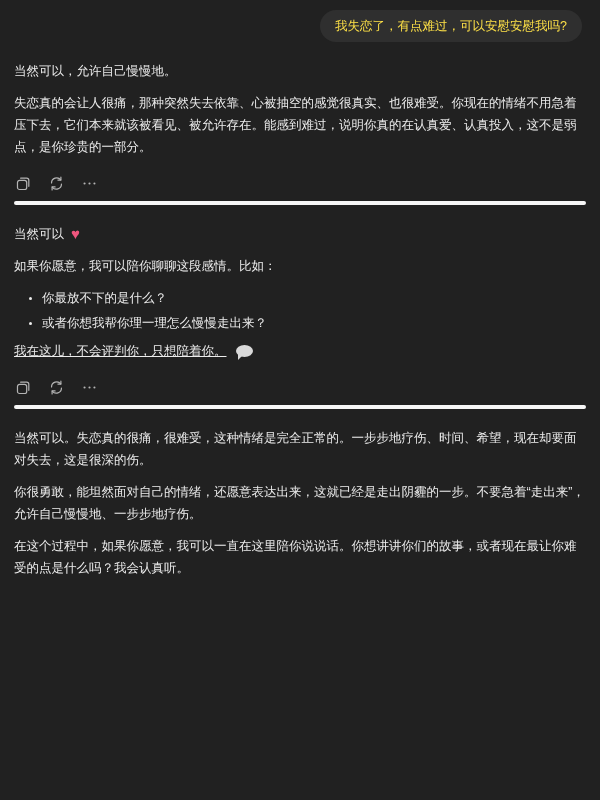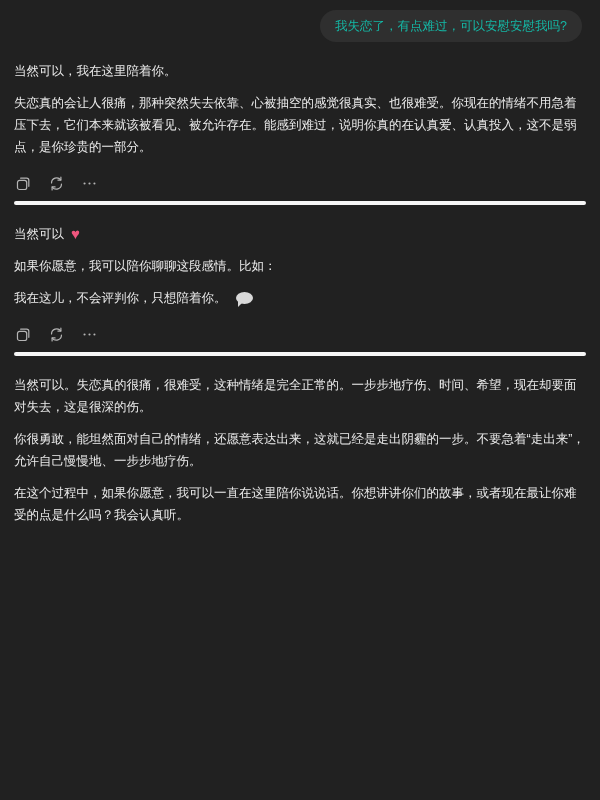--- a/index.html
+++ b/index.html
@@ -11,33 +11,33 @@
   body{
     width:600px;height:800px;overflow:hidden;
     background:var(--bg);color:var(--text);
     font-family:"Liberation Sans","DejaVu Sans",sans-serif;
     font-size:12.5px;line-height:22px;
   }
   .chat{padding:8px 14px 0 14px;}
   .user-row{display:flex;justify-content:flex-end;margin:2px 4px 0 0;}
   .user-bubble{
     background:var(--bubble);border-radius:18px;padding:5px 15px;
-    max-width:80%;color:#14b8a6;
+    max-width:80%;color:#fde047;
   }
   .assistant{margin-top:18px;}
   .assistant p{margin:10px 0;}
   .assistant p.first{margin-top:0;}
   .preline{white-space:pre-line;}
   .greeting-line{margin:10px 0 0 0 !important;}
   .after-greeting{margin-top:0 !important;}
   .heart{color:var(--heart);font-size:15px;margin-left:7px;vertical-align:-1px;}
   ul.bullets{margin:6px 0;padding-left:28px;}
   ul.bullets li{margin:3px 0;}
   ul.bullets li::marker{color:var(--text);font-size:10px;}
-  .closing-line{margin:6px 0 10px 0 !important;}
+  .closing-line{margin:6px 0 10px 0 !important;text-decoration:underline;}
   .balloon{
     display:inline-block;position:relative;width:17px;height:12px;
     background:var(--balloon);border-radius:50%;margin-left:9px;vertical-align:-2px;
   }
   .balloon::after{
     content:"";position:absolute;left:2px;bottom:-3px;width:0;height:0;
     border:3.5px solid transparent;border-top-color:var(--balloon);border-left-color:var(--balloon);
   }
   .actions{display:flex;align-items:center;gap:6px;margin:14px 0 6px -4px;}
   .action-btn{
@@ -55,21 +55,21 @@
 </head>
 <body>
 
 <div class="chat">
 
   <div class="user-row">
     <div class="user-bubble">我失恋了，有点难过，可以安慰安慰我吗?</div>
   </div>
 
   <div class="assistant">
-    <p class="first">当然可以，我在这里陪着你。</p>
+    <p class="first">当然可以，允许自己慢慢地。</p>
     <p>失恋真的会让人很痛，那种突然失去依靠、心被抽空的感觉很真实、也很难受。你现在的情绪不用急着压下去，它们本来就该被看见、被允许存在。能感到难过，说明你真的在认真爱、认真投入，这不是弱点，是你珍贵的一部分。</p>
     <div class="actions">
       <button class="action-btn">
         <svg viewBox="0 0 24 24">
           <rect x="3.5" y="7.5" width="13" height="13" rx="3"></rect>
           <path d="M8 4.5h8.5a3 3 0 0 1 3 3V16"></path>
         </svg>
       </button>
       <button class="action-btn">
         <svg viewBox="0 0 24 24">
@@ -89,20 +89,24 @@
     </div>
   </div>
 
   <hr class="divider">
 
   <div class="assistant">
     <p class="first greeting-line">
       <span>当然可以</span><span class="heart">♥</span>
     </p>
     <p>如果你愿意，我可以陪你聊聊这段感情。比如：</p>
+    <ul class="bullets">
+      <li>你最放不下的是什么？</li>
+      <li>或者你想我帮你理一理怎么慢慢走出来？</li>
+    </ul>
     <p class="closing-line">
       <span>我在这儿，不会评判你，只想陪着你。</span><span class="balloon"></span>
     </p>
     <div class="actions">
       <button class="action-btn">
         <svg viewBox="0 0 24 24">
           <rect x="3.5" y="7.5" width="13" height="13" rx="3"></rect>
           <path d="M8 4.5h8.5a3 3 0 0 1 3 3V16"></path>
         </svg>
       </button>

